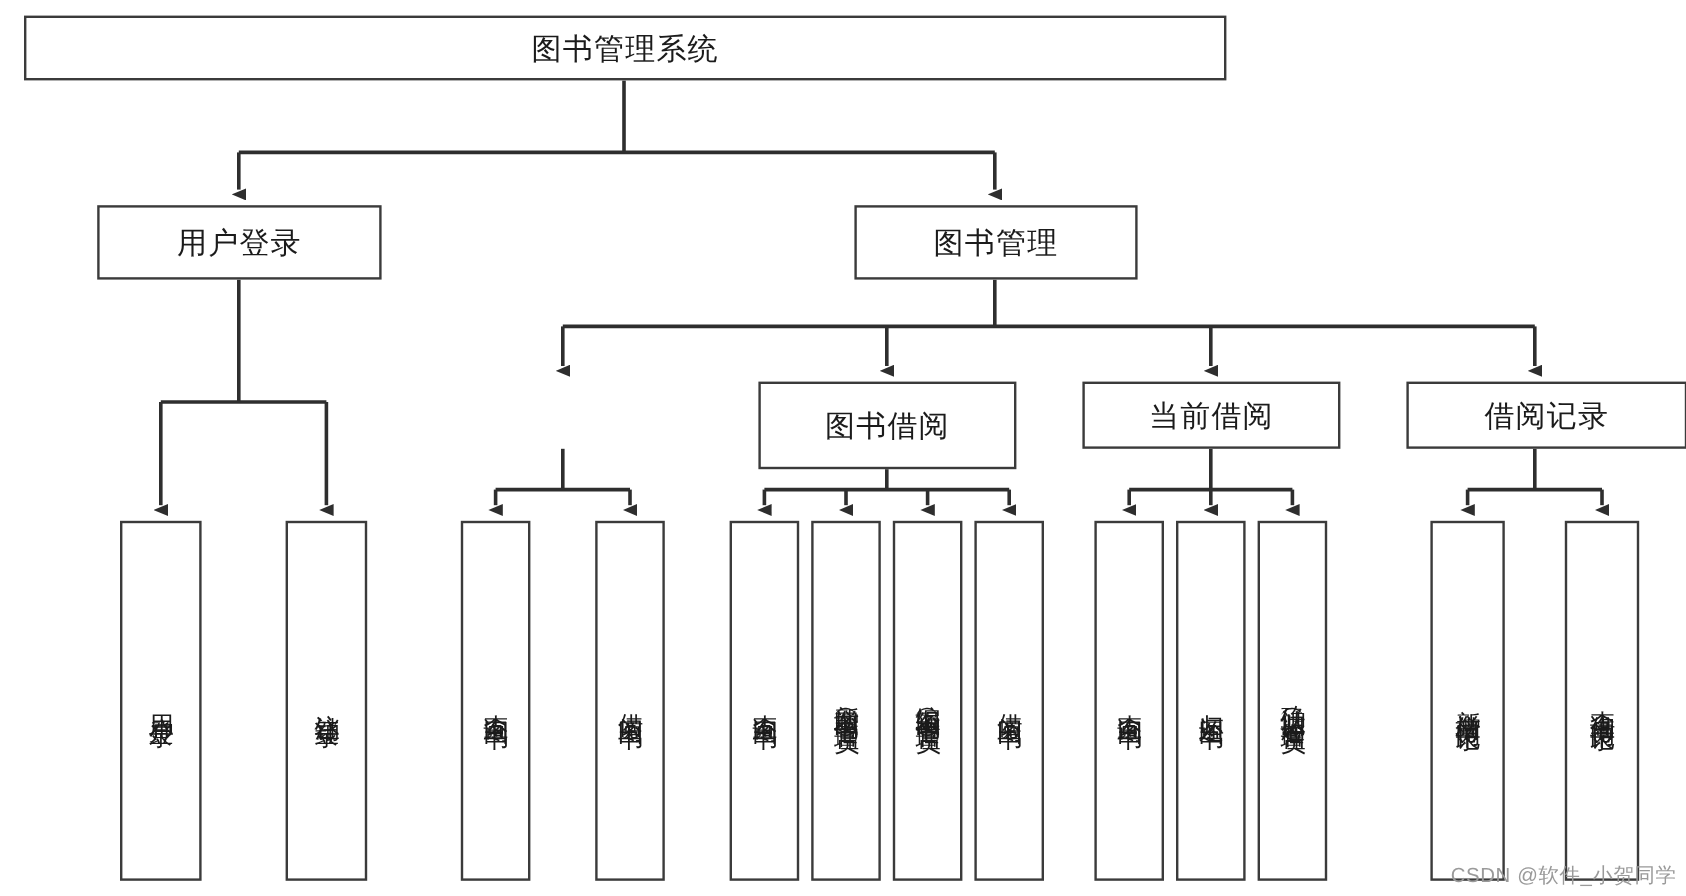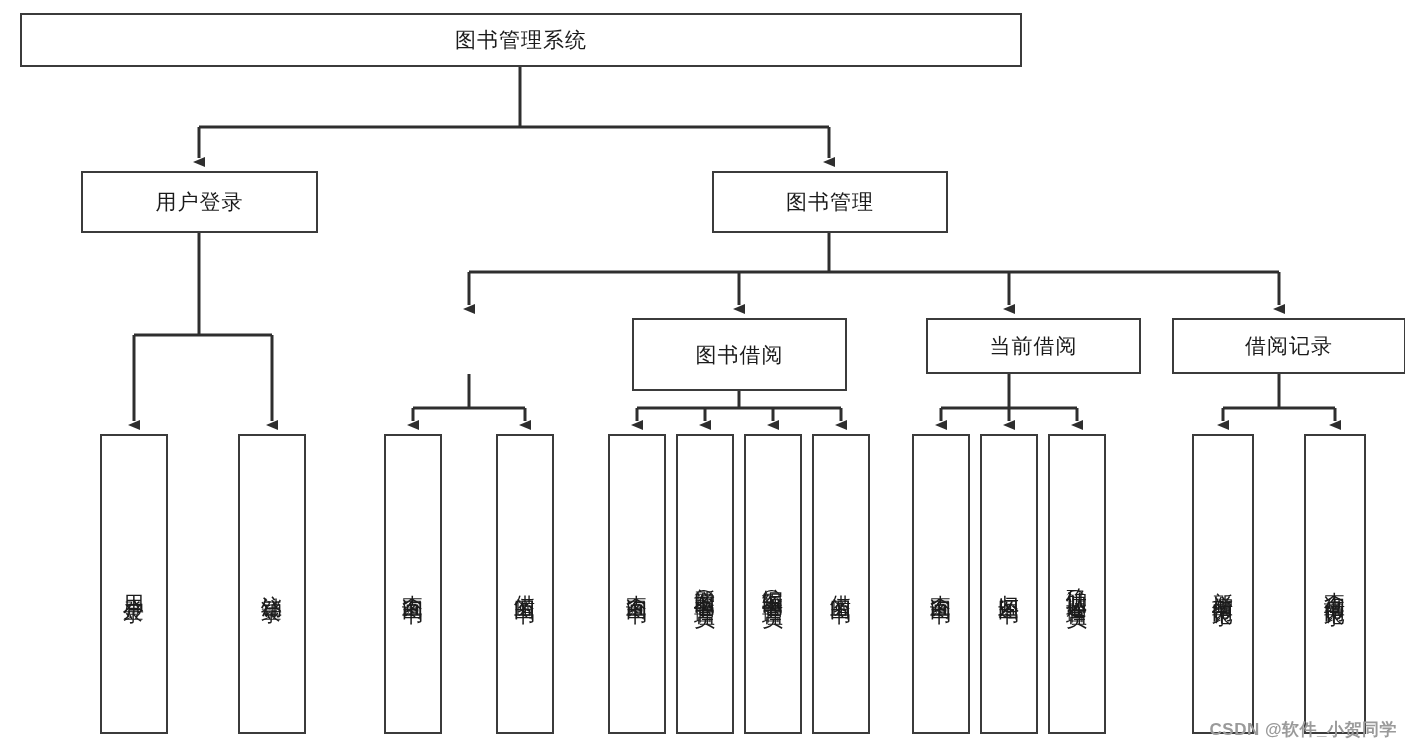--- a/index.html
+++ b/index.html
@@ -27,21 +27,21 @@
     position: absolute;
     box-sizing: border-box;
     background: #ffffff;
     border: 2px solid #3b3b3b;
     display: flex;
     align-items: center;
     justify-content: center;
     color: #1b1b1b;
   }
   .node.h {
-    font-size: 21px;
+    font-size: 25px;
     letter-spacing: 1px;
   }
   .node.v {
     writing-mode: vertical-rl;
     text-orientation: upright;
     font-size: 21px;
     letter-spacing: 3px;
     line-height: 1;
     padding: 4px 0;
   }
@@ -51,21 +51,20 @@
     white-space: nowrap;
   }
   .watermark {
     position: absolute;
     right: 8px;
     bottom: 6px;
     font-size: 17px;
     color: #9a9a9a;
     white-space: nowrap;
     letter-spacing: 0.5px;
-    font-weight: bold;
   }
 </style>
 </head>
 <body>
 
 <div id="canvas">
 
   <svg id="wires" viewBox="0 0 1405 747">
     <defs>
       <marker id="arrow" markerWidth="10" markerHeight="12" refX="1" refY="6" orient="auto" markerUnits="userSpaceOnUse">
@@ -115,21 +114,21 @@
       <path d="M1335,408 L1335,421" marker-end="url(#arrow)"></path>
     </g>
   </svg>
 
   <div class="node h" style="left:20px; top:13px; width:1002px; height:54px;">图书管理系统</div>
 
   <div class="node h" style="left:81px; top:171px; width:237px; height:62px;">用户登录</div>
   <div class="node h" style="left:712px; top:171px; width:236px; height:62px;">图书管理</div>
 
   <div class="node h" style="left:632px; top:318px; width:215px; height:73px;">图书借阅</div>
-  <div class="node h" style="left:902px; top:318px; width:215px; height:56px;margin-left:24px;">当前借阅</div>
+  <div class="node h" style="left:902px; top:318px; width:215px; height:56px;">当前借阅</div>
   <div class="node h" style="left:1172px; top:318px; width:234px; height:56px;">借阅记录</div>
 
   <div class="node v" style="left:100px; top:434px; width:68px; height:300px;">
     <span class="vtext">用户登录</span>
   </div>
   <div class="node v" style="left:238px; top:434px; width:68px; height:300px;">
     <span class="vtext">注销登录</span>
   </div>
 
   <div class="node v" style="left:384px; top:434px; width:58px; height:300px;">

